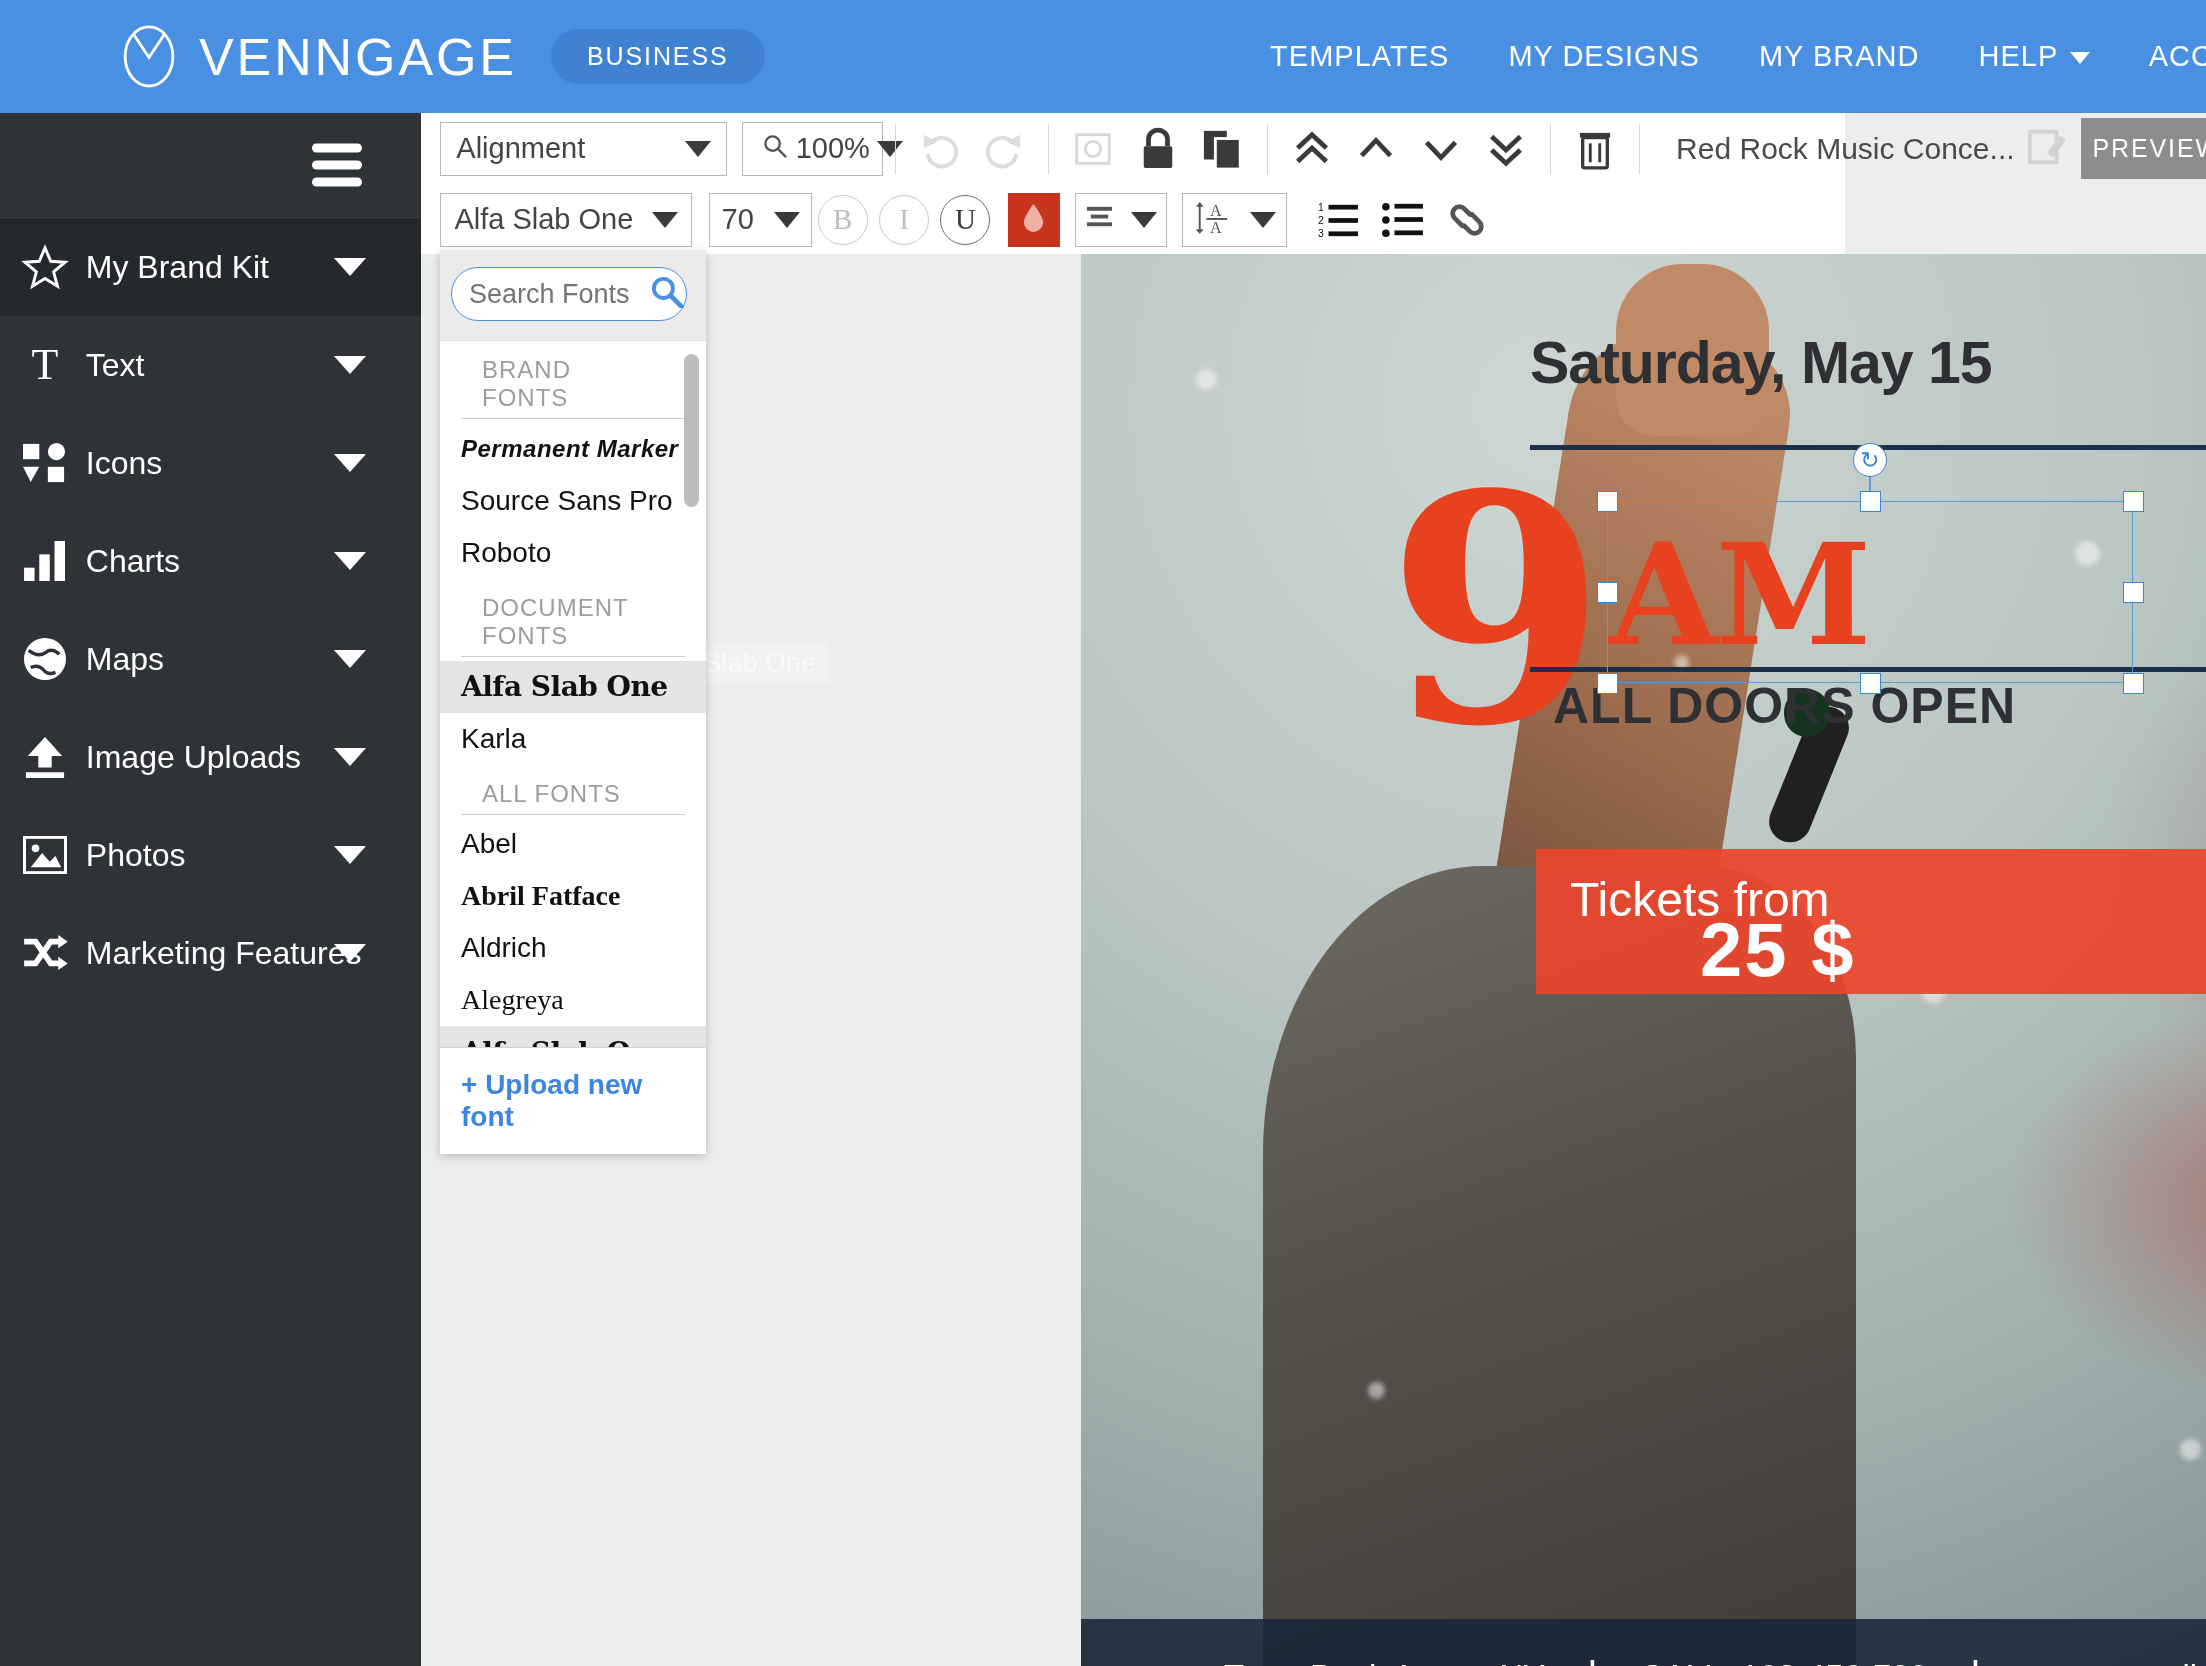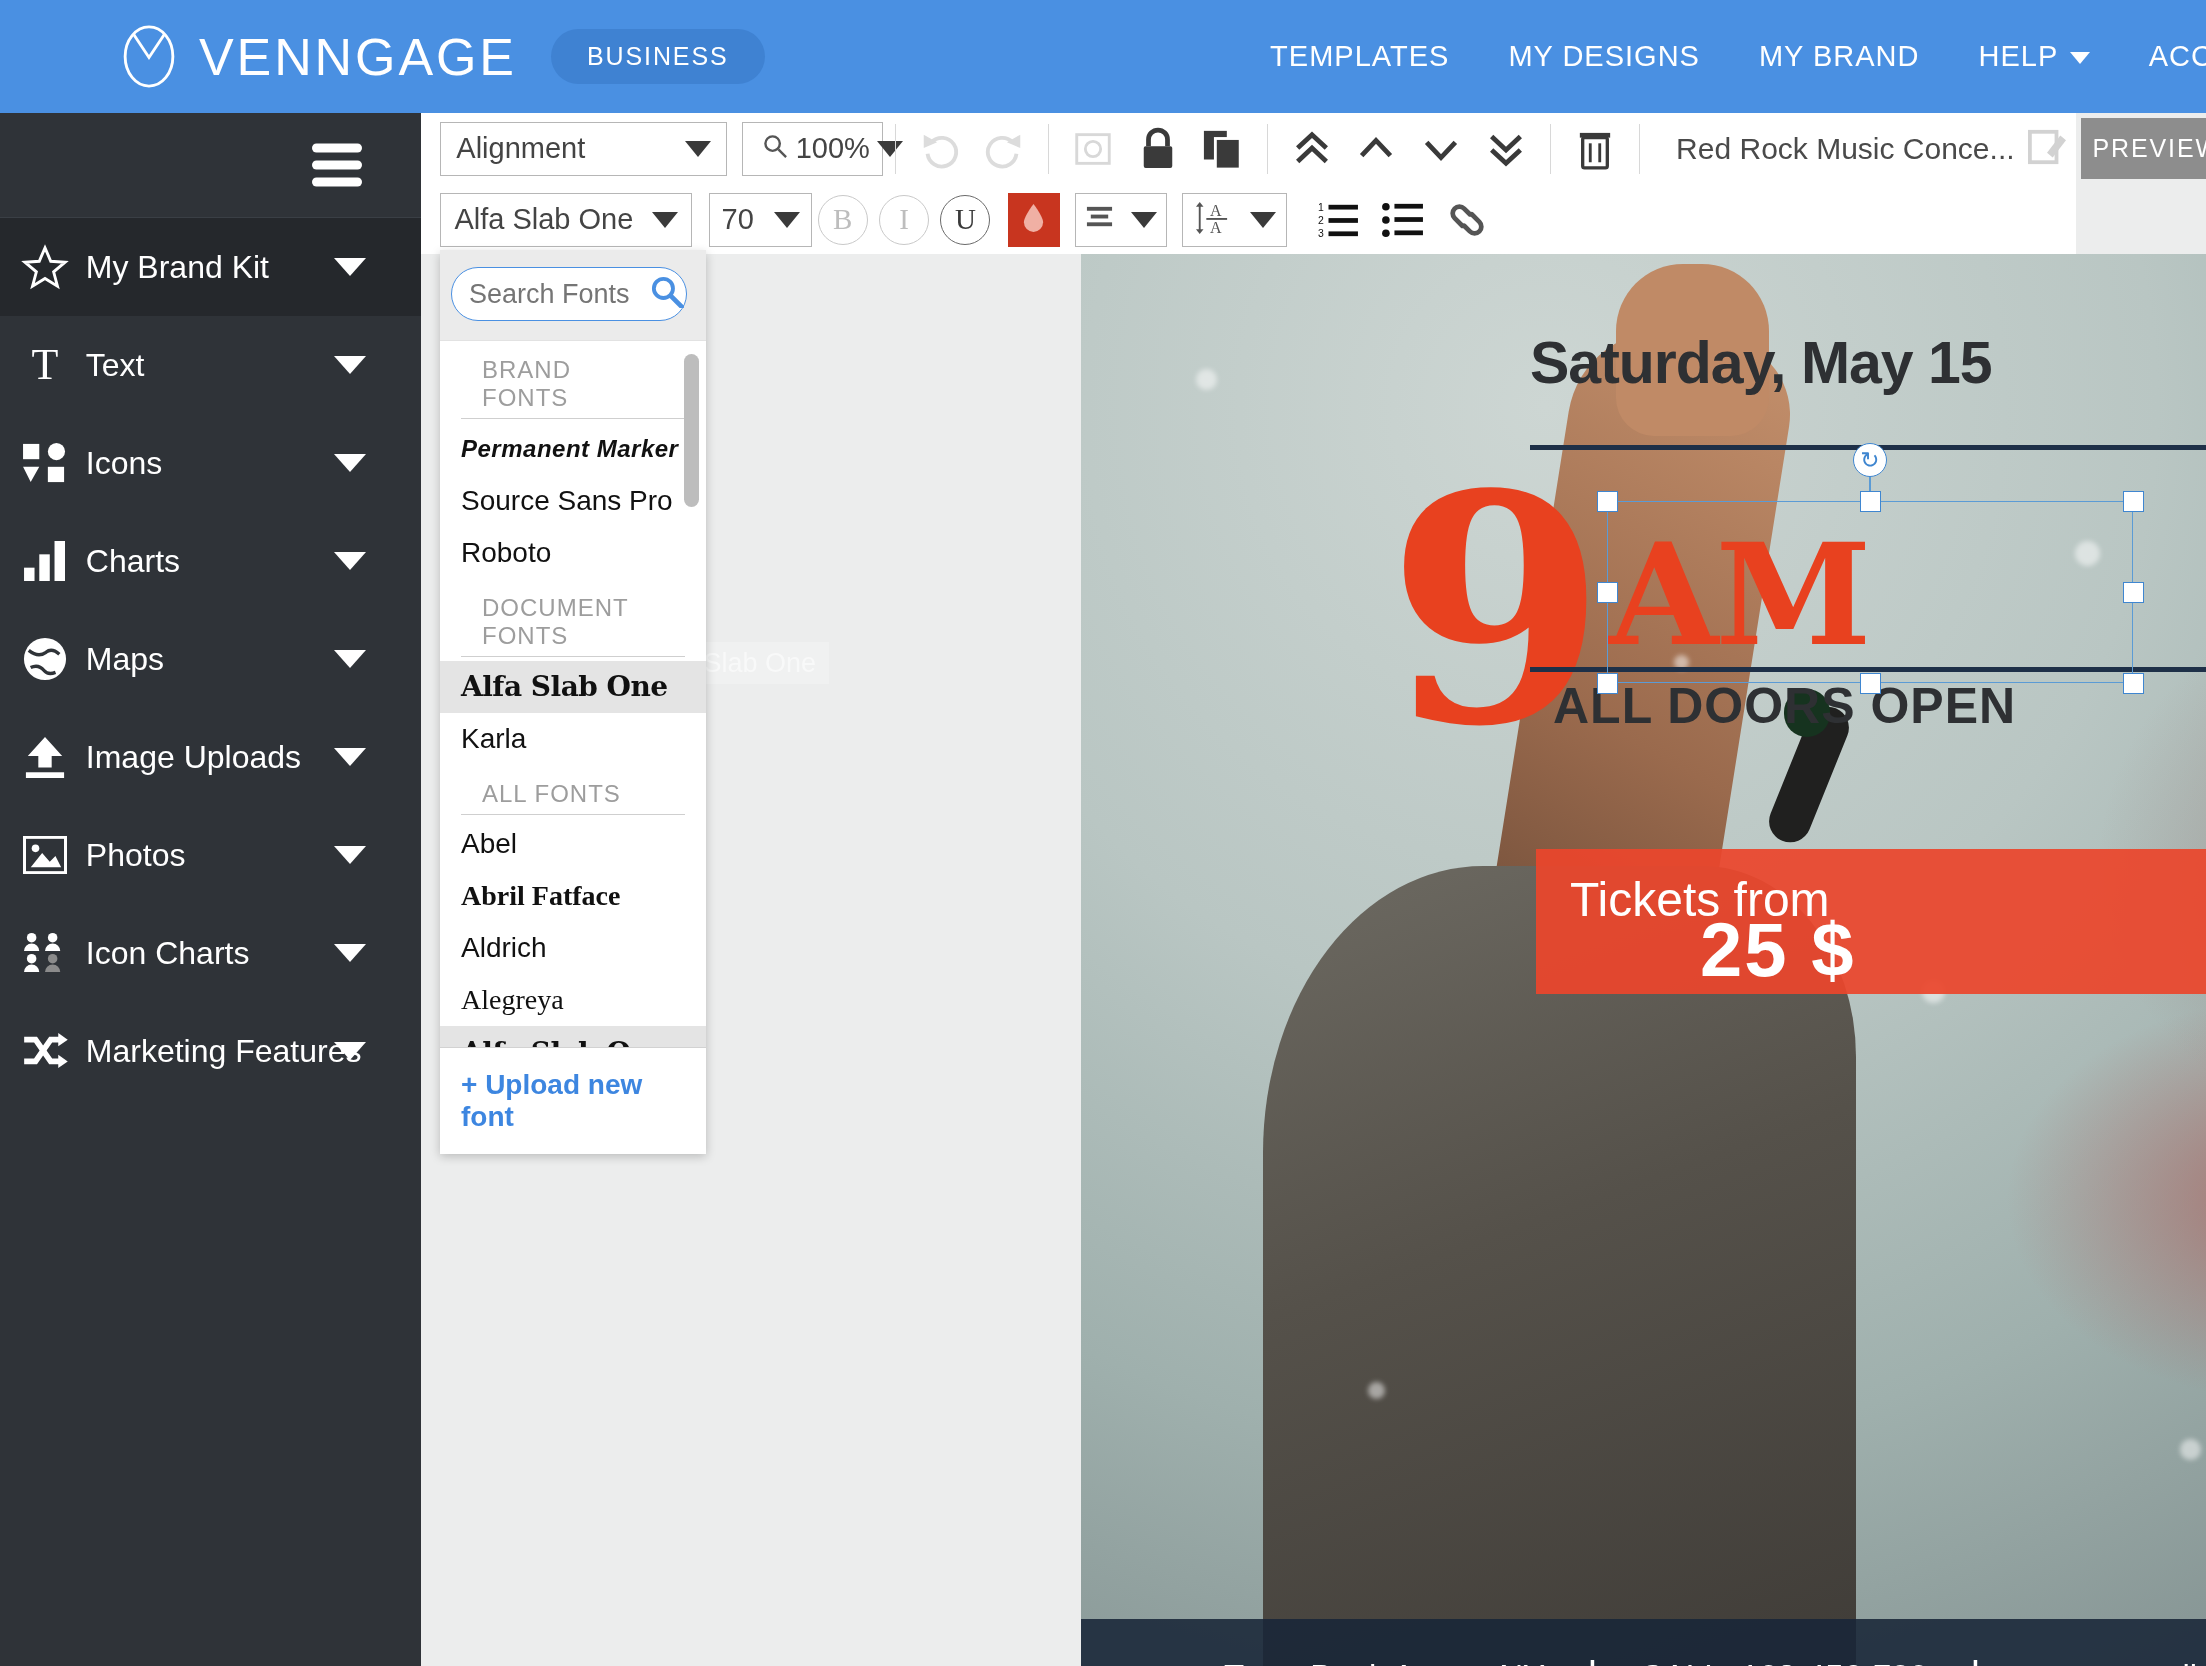--- a/index.html
+++ b/index.html
@@ -38,21 +38,21 @@
   .side-ico { width:82px; display:flex; justify-content:center; align-items:center;
     margin-left:3.8px; }
   .side-lbl { font-size:32px; font-weight:400; }
   .side-caret { position:absolute; right:55px; width:0;height:0;
     border-left:16.3px solid transparent;border-right:16.3px solid transparent;
     border-top:18px solid #fff; }
 
   
   #editor { position:absolute; left:421px; top:113px; width:1786px; height:1553px;
     background:#eceded; }
-  #toolbar { position:absolute; left:0; top:0; width:1655px; height:141px;
+  #toolbar { position:absolute; left:0; top:0; width:1424px; height:141px;
     background:#fff; }
   .tbrow { position:absolute; left:0; display:flex; align-items:center; height:71px; }
   #tbrow1 { top:0; padding-left:19px; }
   #tbrow2 { top:71px; padding-left:19px; }
 
   .ctl { border:1px solid #b6b6b6; background:#fff; display:flex; align-items:center;
     height:54px; }
   .ctl .txt { font-size:29px; color:#444; }
   .caret-dk { width:0;height:0;border-left:13.4px solid transparent;
     border-right:13.4px solid transparent;border-top:16.3px solid #3a3a3a; }
@@ -276,36 +276,20 @@
       <svg width="44" height="38" viewBox="0 0 46 40">
           <rect x="1" y="1" width="44" height="38" fill="none" stroke="#fff" stroke-width="4"></rect>
           <circle cx="13" cy="13" r="4" fill="#fff"></circle>
           <polygon points="8,33 20,18 28,27 34,21 40,33" fill="#fff"></polygon>
         </svg>
     </span>
     <span class="side-lbl">Photos</span>
     <span class="side-caret"></span>
   </div>
 
-  <div class="side-item">
-    <span class="side-ico">
-      <svg width="46" height="42" viewBox="0 0 48 44">
-        <circle cx="10" cy="6" r="5" fill="#fff"></circle>
-          <path d="M2 20 a8 8 0 0 1 16 0 Z" fill="#fff"></path>
-        <circle cx="32" cy="6" r="5" fill="#fff"></circle>
-          <path d="M24 20 a8 8 0 0 1 16 0 Z" fill="#fff"></path>
-        <circle cx="10" cy="28" r="5" fill="#fff"></circle>
-          <path d="M2 42 a8 8 0 0 1 16 0 Z" fill="#fff"></path>
-        <circle cx="32" cy="28" r="5" fill="#8b8b8b"></circle>
-          <path d="M24 42 a8 8 0 0 1 16 0 Z" fill="#8b8b8b"></path>
-      </svg>
-    </span>
-    <span class="side-lbl">Icon Charts</span>
-    <span class="side-caret"></span>
-  </div>
 
   <div class="side-item">
     <span class="side-ico">
       <svg width="46" height="36" viewBox="0 0 48 38">
           <path d="M2 7 H14 L30 30 H40" stroke="#fff" stroke-width="6" fill="none"></path>
           <path d="M2 30 H14 L30 7 H40" stroke="#fff" stroke-width="6" fill="none"></path>
           <polygon points="38,0 48,7 38,14" fill="#fff"></polygon>
           <polygon points="38,23 48,30 38,37" fill="#fff"></polygon>
         </svg>
     </span>

